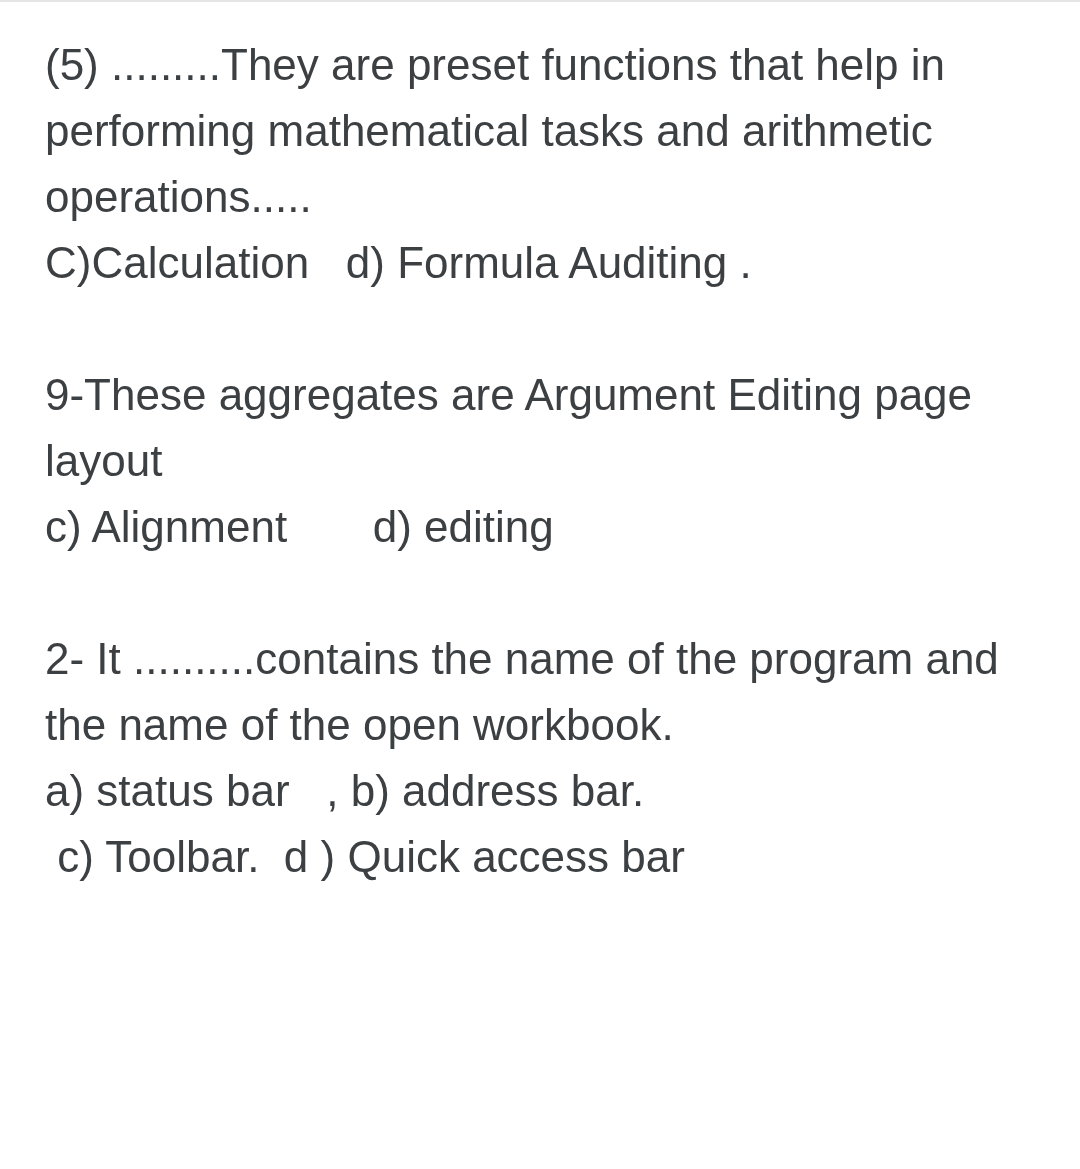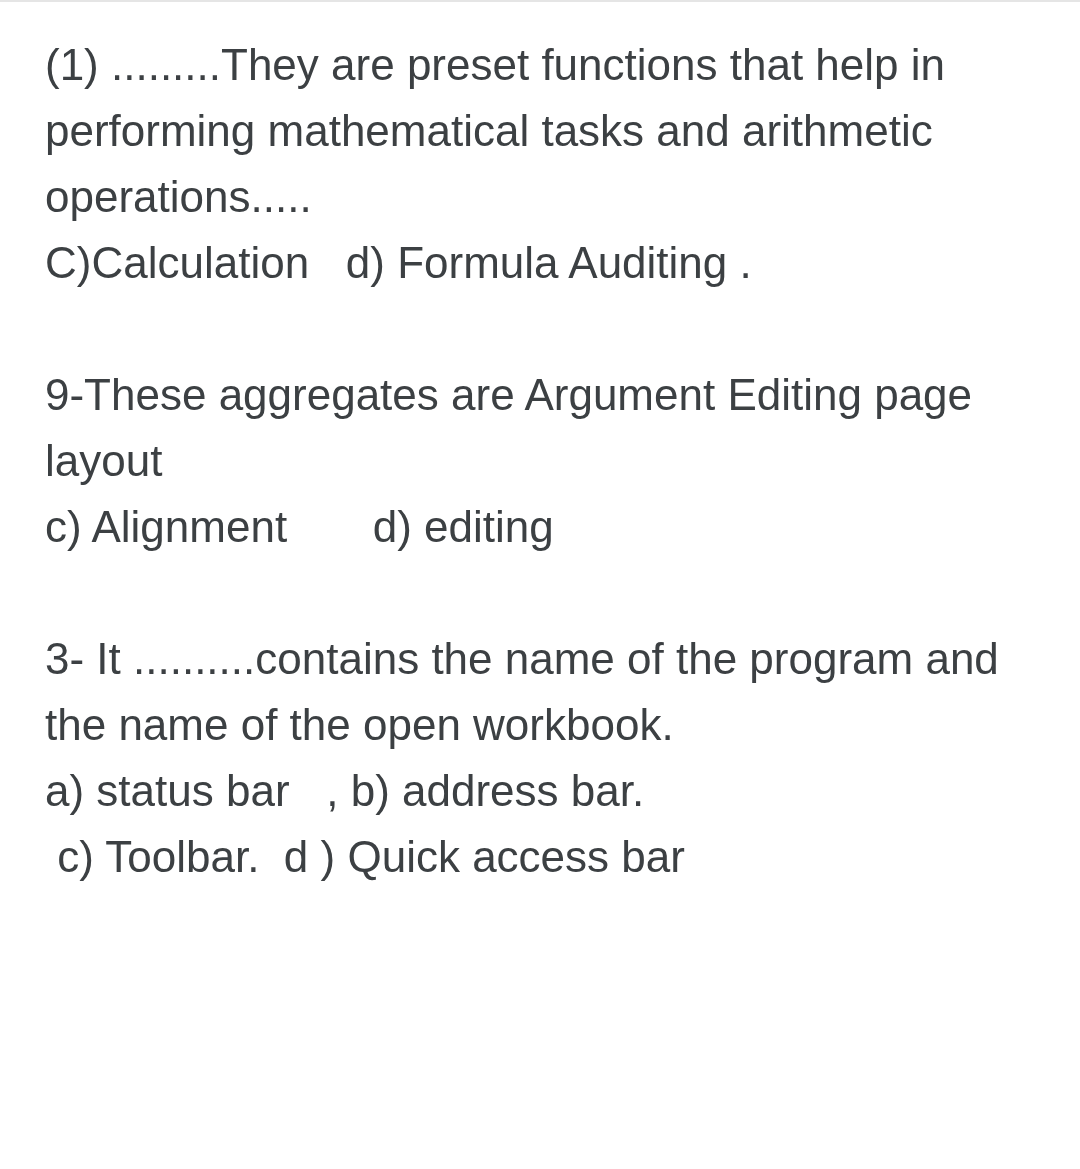--- a/index.html
+++ b/index.html
@@ -22,26 +22,26 @@
     margin-bottom: 66px;
   }
   .line {
     display: block;
   }
 </style>
 </head>
 <body>
 
 <div class="block">
-  <span class="line">(1) .........They are preset functions that help in performing mathematical tasks and arithmetic operations.....</span>
+  <span class="line">(5) .........They are preset functions that help in performing mathematical tasks and arithmetic operations.....</span>
   <span class="line">C)Calculation&nbsp;&nbsp;&nbsp;d) Formula Auditing .</span>
 </div>
 
 <div class="block">
   <span class="line">9-These aggregates are Argument Editing page layout</span>
   <span class="line">c) Alignment&nbsp;&nbsp;&nbsp;&nbsp;&nbsp;&nbsp;&nbsp;d) editing</span>
 </div>
 
 <div class="block">
-  <span class="line">3- It ..........contains the name of the program and the name of the open workbook.</span>
+  <span class="line">2- It ..........contains the name of the program and the name of the open workbook.</span>
   <span class="line">a) status bar&nbsp;&nbsp;&nbsp;, b) address bar.</span>
   <span class="line">&nbsp;c) Toolbar.&nbsp;&nbsp;d ) Quick access bar</span>
 </div>
 
 </body></html>

